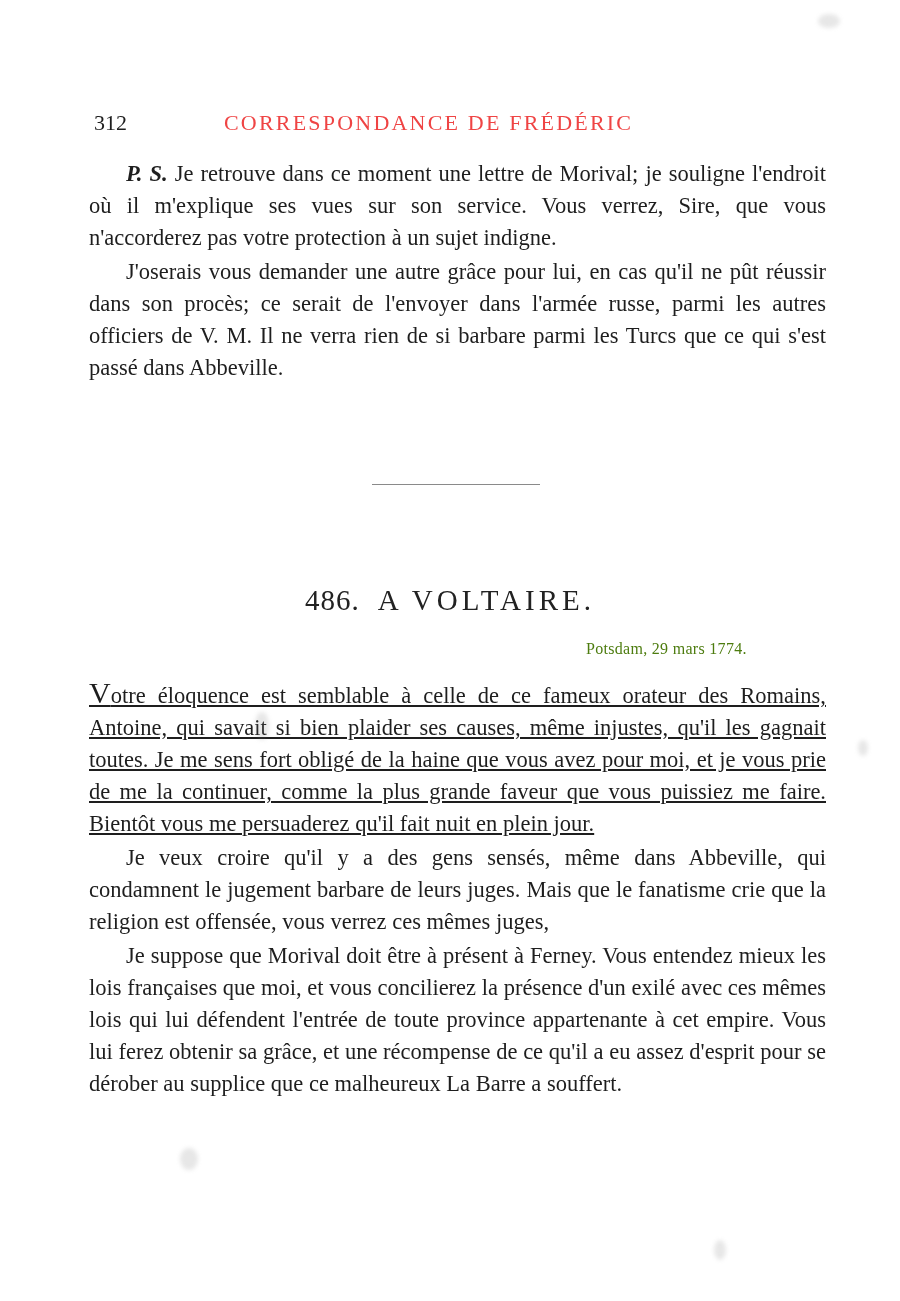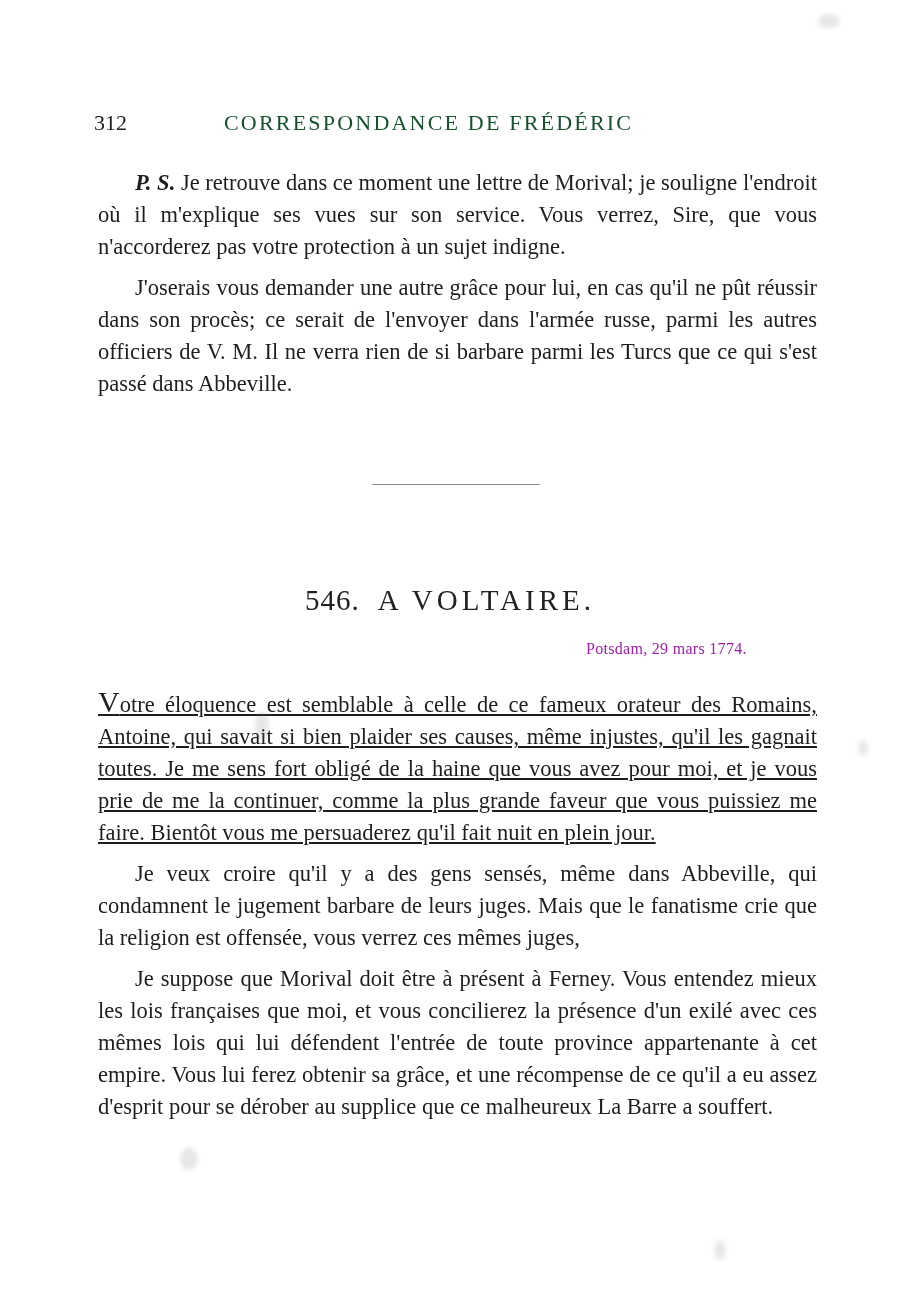--- a/index.html
+++ b/index.html
@@ -35,32 +35,32 @@
       font-size: 22px;
       letter-spacing: 0px;
       font-variant: small-caps;
     }
     .head-title {
       position: absolute;
       left: 130px;
       top: 0;
       font-size: 22px;
       letter-spacing: 2.2px;
-      color: #14532d;
+      color: #ef4444;
     }
     .block {
       position: absolute;
       left: 89px;
       width: 737px;
       font-size: 22.5px;
       line-height: 32px;
       text-align: justify;
     }
     .block p {
-      margin: 9px;
+      margin: 0;
       text-indent: 37px;
       text-align-last: left;
     }
     .ps-label {
       font-style: italic;
       font-weight: bold;
     }
     .ps-block { top: 158px; }
     .ps-block p + p { margin-top: 2px; }
     .rule {
@@ -82,21 +82,21 @@
       color: #222;
     }
     .letter-heading .num { margin-right: 18px; }
     .letter-heading .to { letter-spacing: 4px; }
     .dateline {
       position: absolute;
       top: 640px;
       left: 586px;
       font-size: 16px;
       letter-spacing: 0.3px;
-      color: #a21caf;
+      color: #4d7c0f;
     }
     .letter-block { top: 680px; }
     .letter-block p.first { text-indent: 0; text-decoration: underline; }
     .dropcap {
       font-size: 30px;
       line-height: 20px;
     }
     .letter-block p + p { margin-top: 2px; }
     .speck {
       position: absolute;
@@ -116,21 +116,21 @@
   </div>
 
   <div class="block ps-block">
     <p><span class="ps-label">P. S.</span><span> Je retrouve dans ce moment une lettre de Morival; je souligne l'endroit où il m'explique ses vues sur son service. Vous verrez, Sire, que vous n'accorderez pas votre protection à un sujet indigne.</span></p>
     <p>J'oserais vous demander une autre grâce pour lui, en cas qu'il ne pût réussir dans son procès; ce serait de l'envoyer dans l'armée russe, parmi les autres officiers de V. M. Il ne verra rien de si barbare parmi les Turcs que ce qui s'est passé dans Abbeville.</p>
   </div>
 
   <div class="rule"></div>
 
   <div class="letter-heading">
-    <span class="num">546.</span><span class="to">A VOLTAIRE.</span>
+    <span class="num">486.</span><span class="to">A VOLTAIRE.</span>
   </div>
 
   <div class="dateline">Potsdam, 29 mars 1774.</div>
 
   <div class="block letter-block">
     <p class="first"><span class="dropcap">V</span><span>otre éloquence est semblable à celle de ce fameux orateur des Romains, Antoine, qui savait si bien plaider ses causes, même injustes, qu'il les gagnait toutes. Je me sens fort obligé de la haine que vous avez pour moi, et je vous prie de me la continuer, comme la plus grande faveur que vous puissiez me faire. Bientôt vous me persuaderez qu'il fait nuit en plein jour.</span></p>
     <p>Je veux croire qu'il y a des gens sensés, même dans Abbeville, qui condamnent le jugement barbare de leurs juges. Mais que le fanatisme crie que la religion est offensée, vous verrez ces mêmes juges,</p>
     <p>Je suppose que Morival doit être à présent à Ferney. Vous entendez mieux les lois françaises que moi, et vous concilierez la présence d'un exilé avec ces mêmes lois qui lui défendent l'entrée de toute province appartenante à cet empire. Vous lui ferez obtenir sa grâce, et une récompense de ce qu'il a eu assez d'esprit pour se dérober au supplice que ce malheureux La Barre a souffert.</p>
   </div>
 

